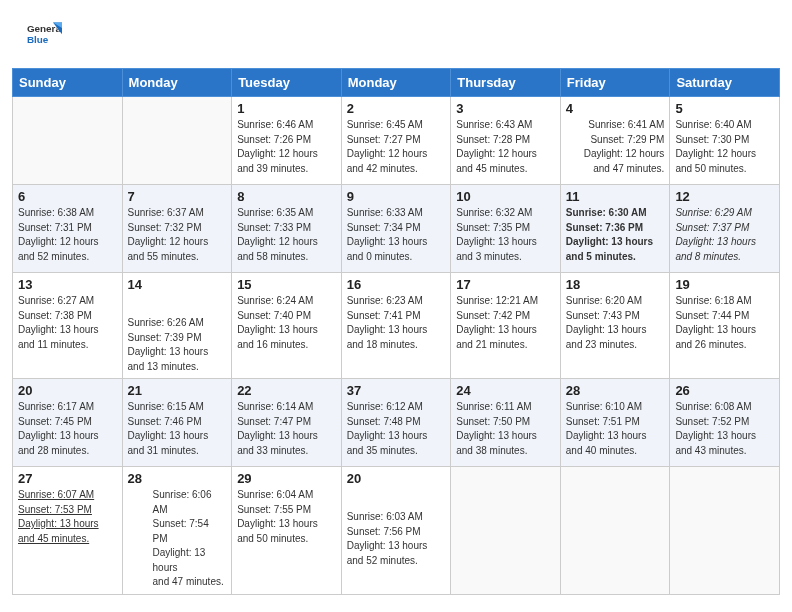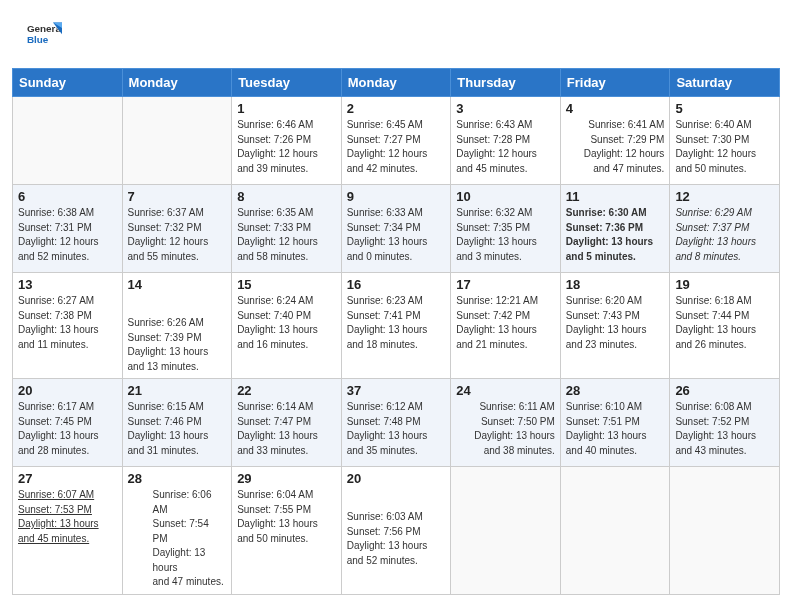--- a/index.html
+++ b/index.html
@@ -286,21 +286,21 @@
           </td>
           <td>
             <span class="day-num">37</span>
             <div class="day-info" style="white-space: pre-line;">Sunrise: 6:12 AM
 Sunset: 7:48 PM
 Daylight: 13 hours
 and 35 minutes.</div>
           </td>
           <td>
             <span class="day-num">24</span>
-            <div class="day-info" style="white-space: pre-line; text-align: right;">Sunrise: 6:11 AM
+            <div class="day-info" style="white-space: pre-line;">Sunrise: 6:11 AM
 Sunset: 7:50 PM
 Daylight: 13 hours
 and 38 minutes.</div>
           </td>
           <td>
             <span class="day-num">28</span>
             <div class="day-info" style="white-space: pre-line;">Sunrise: 6:10 AM
 Sunset: 7:51 PM
 Daylight: 13 hours
 and 40 minutes.</div>

